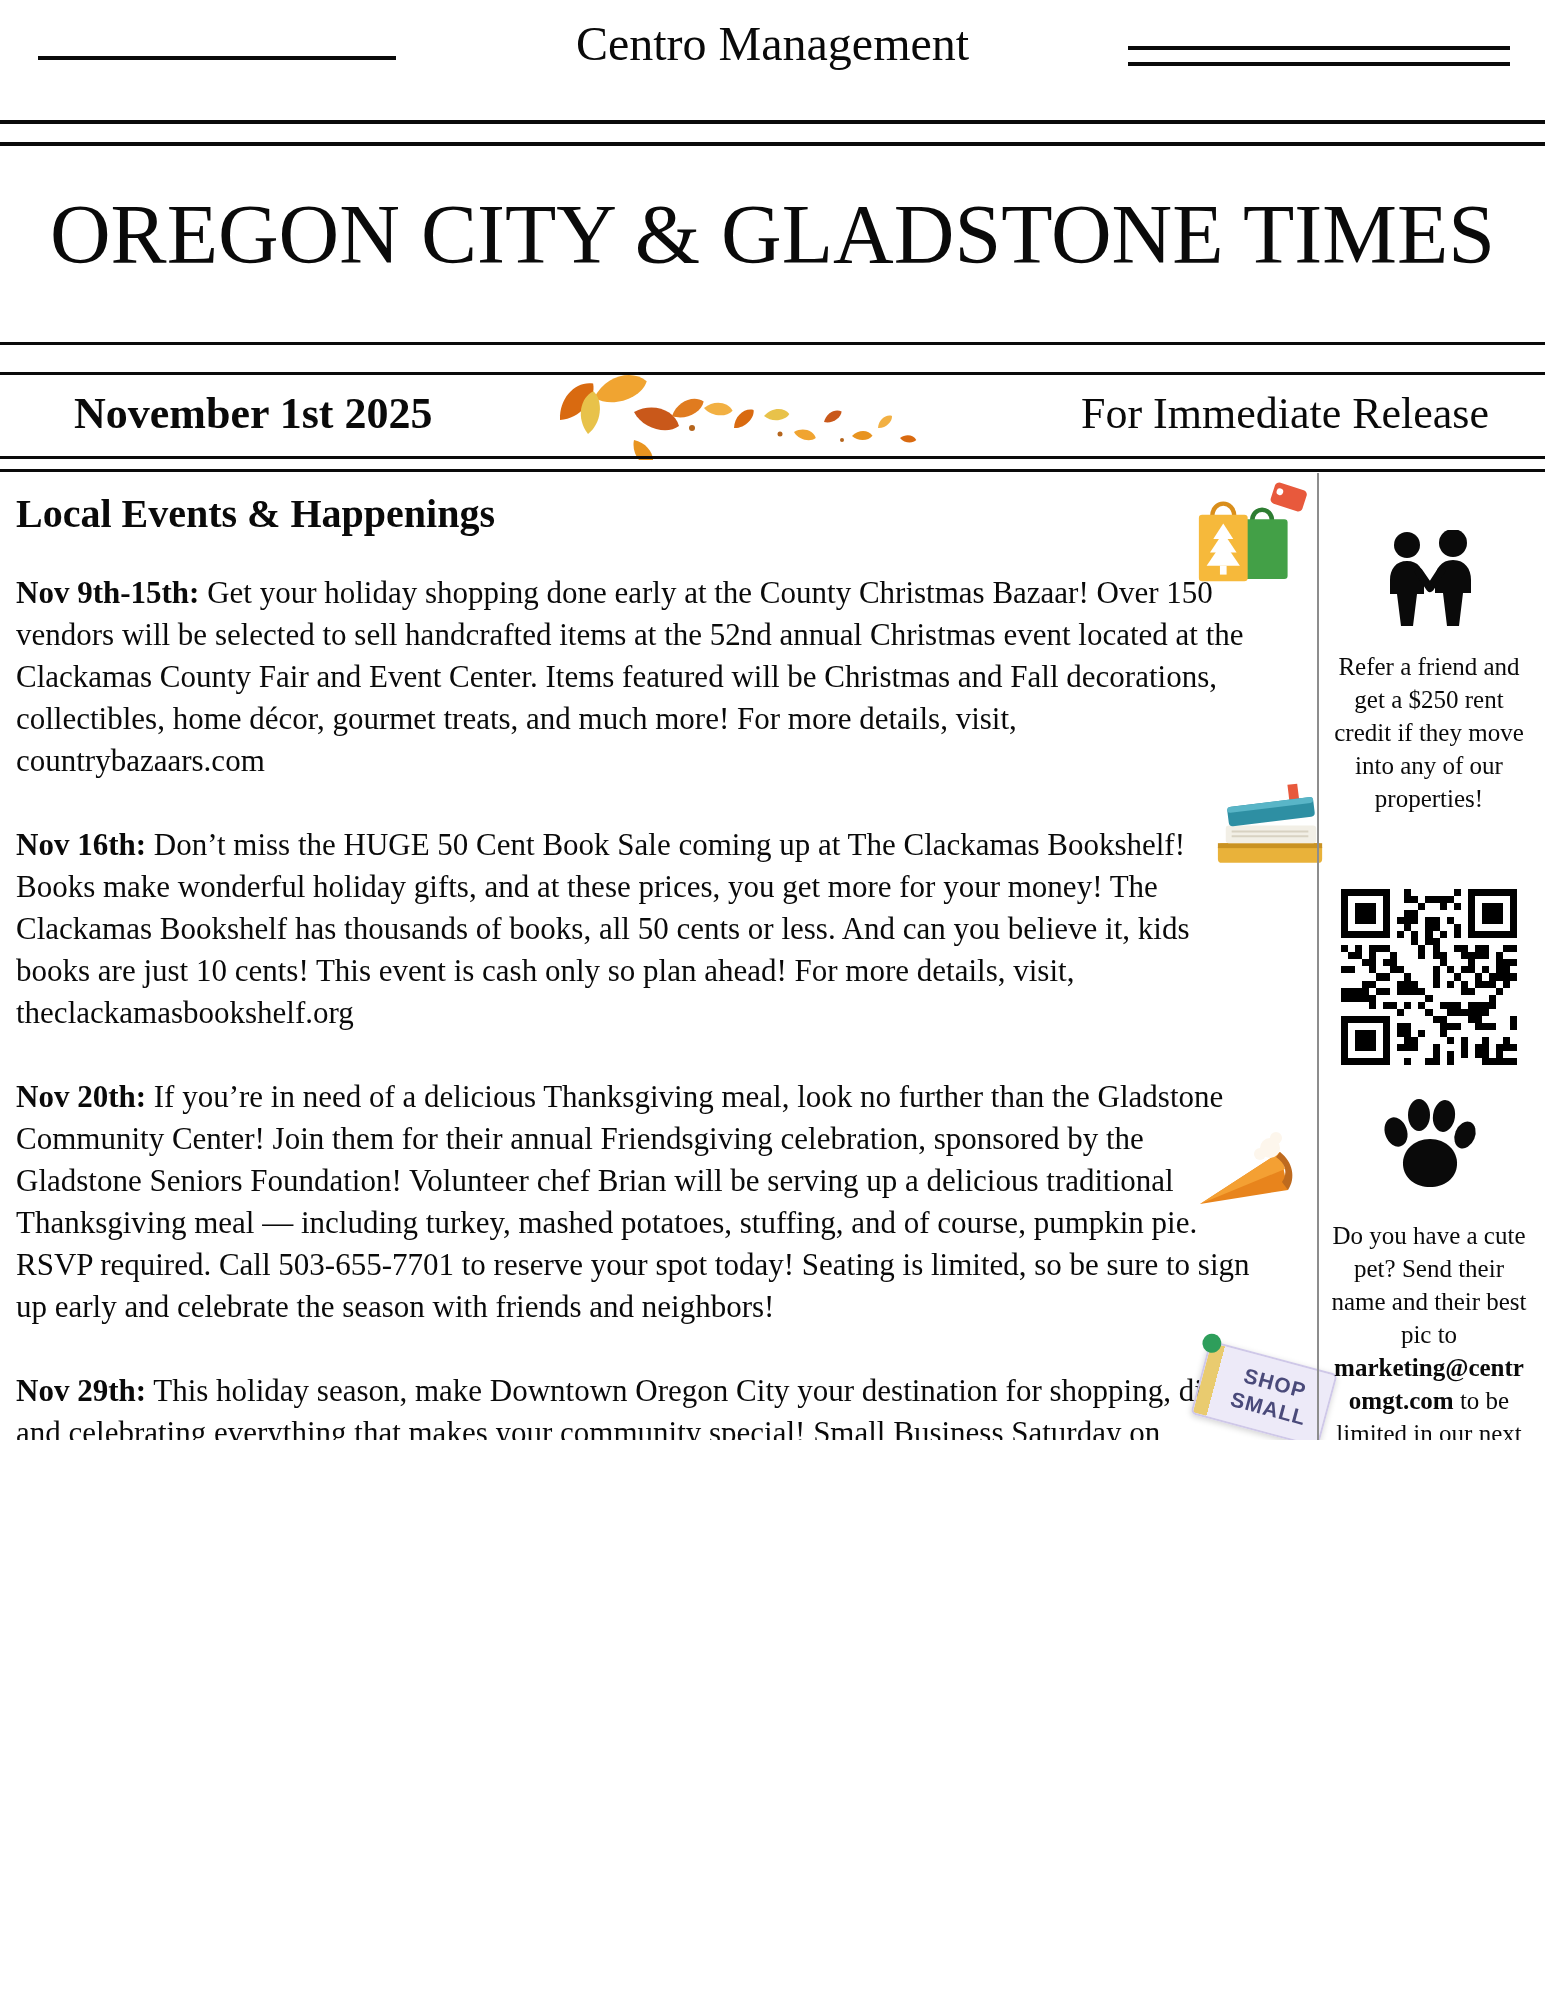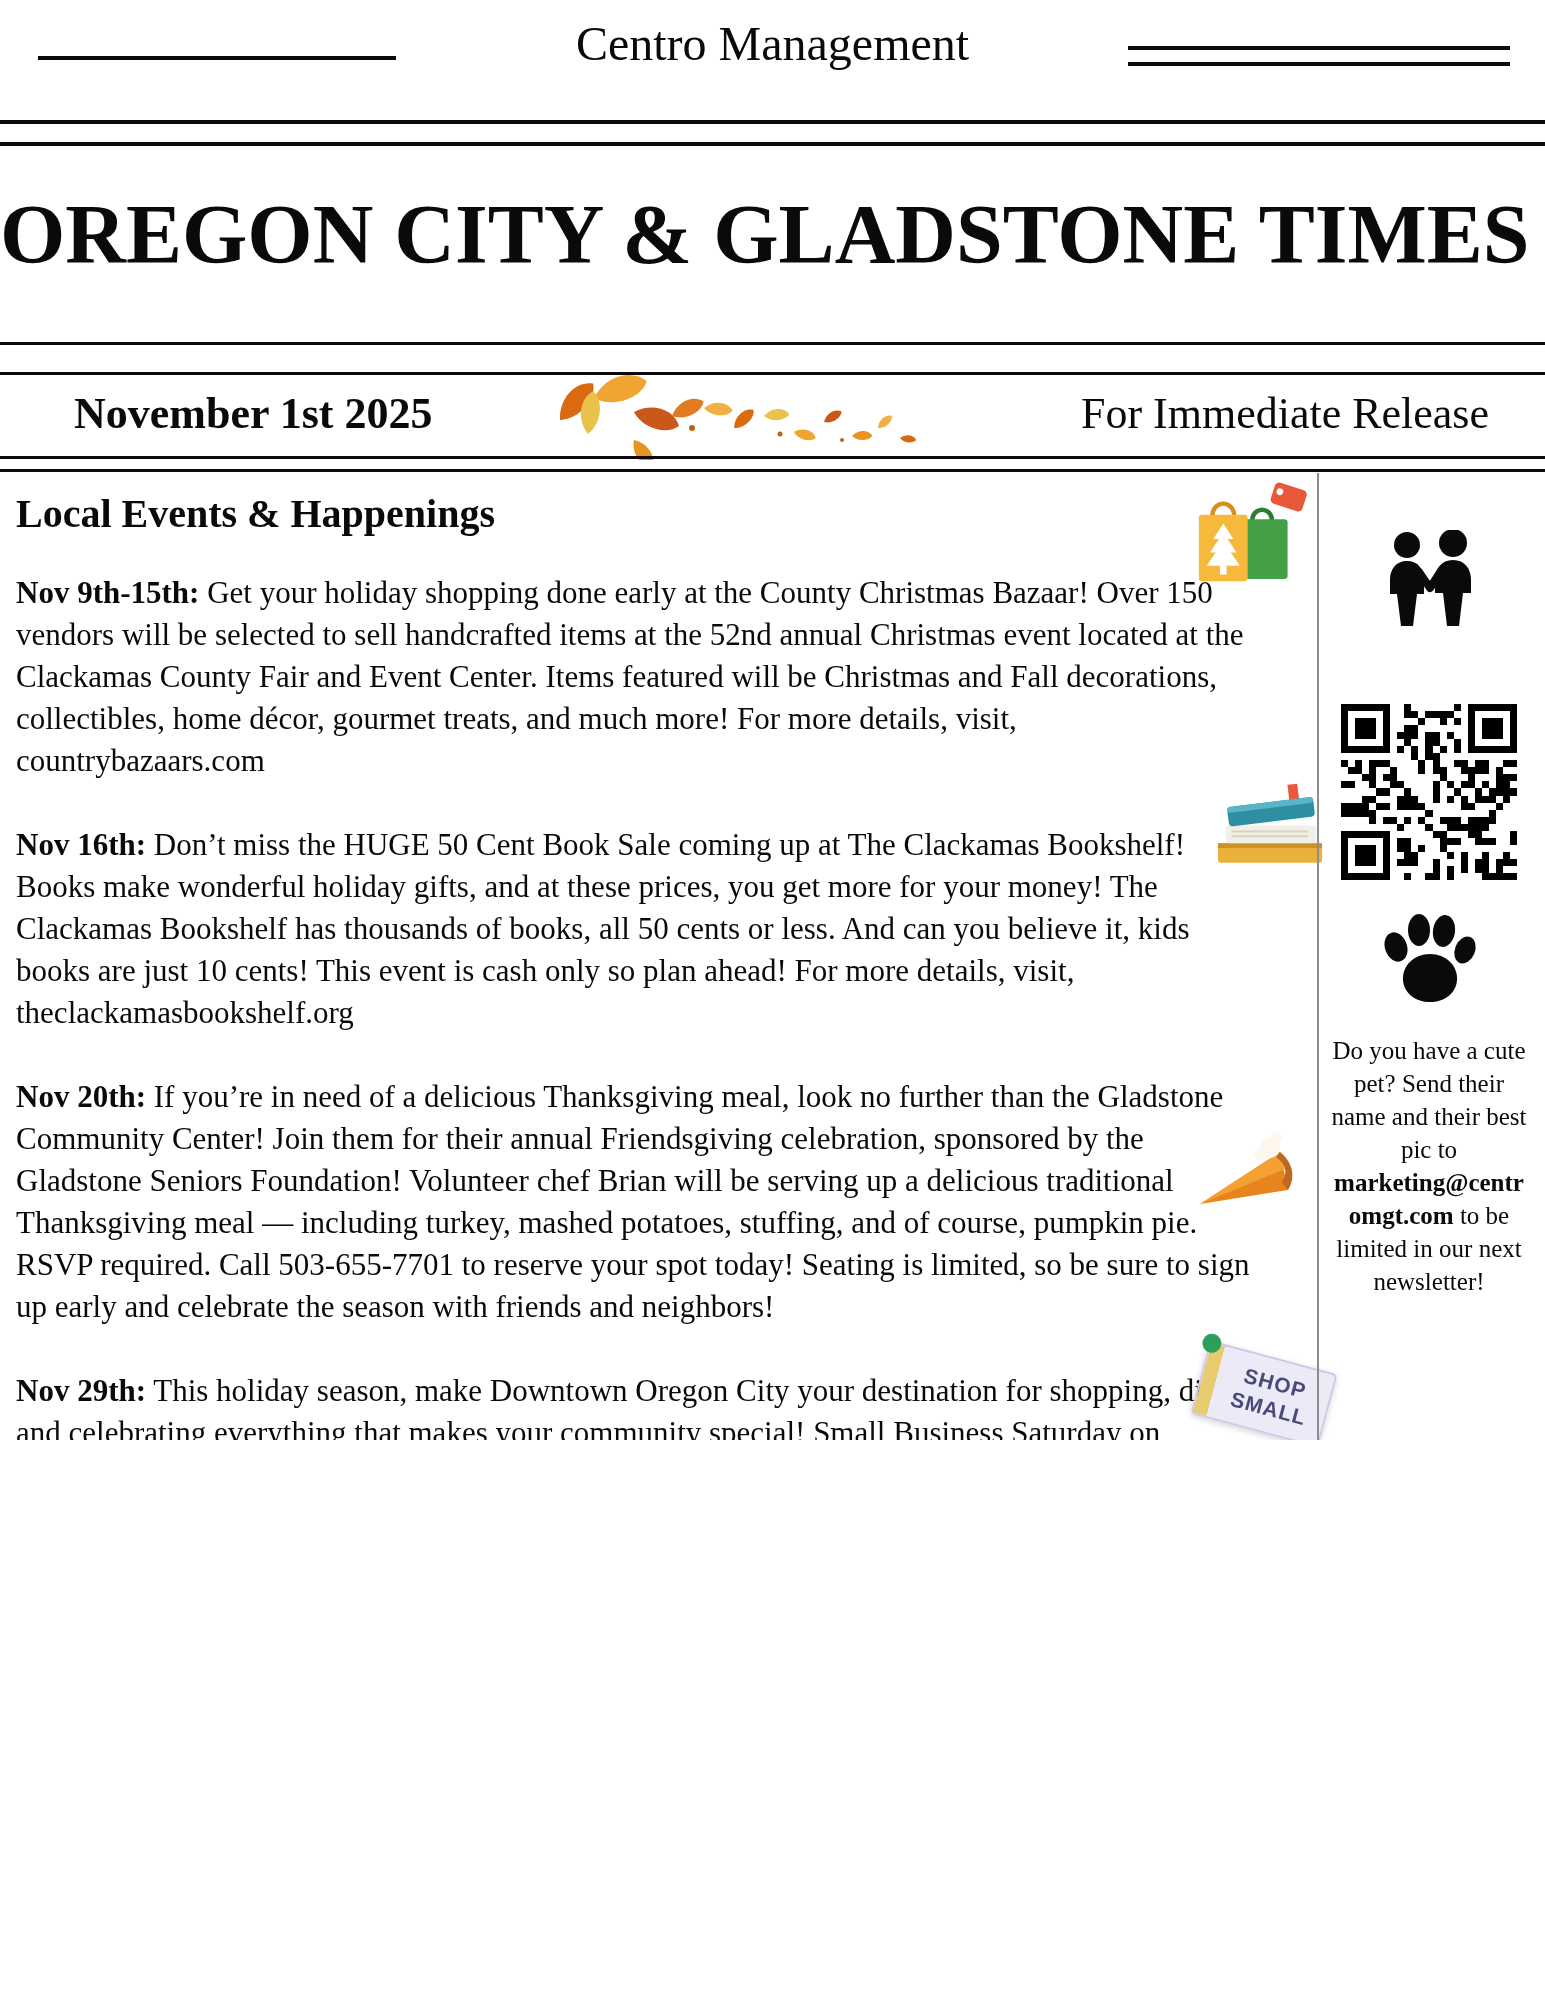--- a/index.html
+++ b/index.html
@@ -10,22 +10,22 @@
     font-family:"Liberation Serif","DejaVu Serif",serif;
   }
   .hr { position:absolute; left:0; width:100%; background:#0a0a0a; }
 
   
   .brand { position:absolute; top:16px; left:0; width:100%; text-align:center; font-size:48px; }
   .mast-rule-left  { position:absolute; top:56px; left:38px;  width:358px; height:4px; background:#0a0a0a; }
   .mast-rule-r1 { position:absolute; top:46px; left:1128px; width:382px; height:4px; background:#0a0a0a; }
   .mast-rule-r2 { position:absolute; top:62px; left:1128px; width:382px; height:4px; background:#0a0a0a; }
 
-  .title { position:absolute; top:186px; left:0; width:100%; 
-           font-size:84px; font-weight:bold; white-space:nowrap; letter-spacing:0; }
+  .title { position:absolute; top:186px; left:0; width:100%; text-align:center;
+           font-size:84px; font-weight:normal; white-space:nowrap; letter-spacing:0; }
 
   .date-label    { position:absolute; top:388px; left:74px;  font-size:44px; font-weight:bold; }
   .release-label { position:absolute; top:388px; right:56px; font-size:44px; font-weight:normal; }
   .leaves { position:absolute; top:368px; left:542px; }
 
   
   .main-col { position:absolute; top:490px; left:16px; width:1250px; }
   .main-col h2 { font-size:40px; line-height:48px; margin-bottom:34px; font-weight:bold; }
   .main-col p  { font-size:31px; line-height:42px; margin-bottom:42px; }
   .evt-label { font-weight:bold; text-decoration-thickness:2px; text-underline-offset:4px; }
@@ -175,20 +175,21 @@
   <div class="divider"></div>
 
   <aside class="aside">
     <svg class="refer-svg" width="112" height="100" viewBox="0 0 112 100" fill="#0a0a0a" aria-hidden="true">
       <circle cx="34" cy="15" r="13"></circle>
       <circle cx="80" cy="13" r="14"></circle>
       <path d="M34 31 c-11 0 -17 8 -17 19 v14 h7 l4 32 h12 l4 -32 h7 v-14 c0 -11 -6 -19 -17 -19 z"></path>
       <path d="M80 30 c-12 0 -18 9 -18 20 v13 h8 l4 33 h12 l4 -33 h8 v-13 c0 -11 -6 -20 -18 -20 z"></path>
       <path d="M46 42 L57 58 L68 41" stroke="#0a0a0a" stroke-width="8" fill="none" stroke-linecap="round" stroke-linejoin="round"></path>
     </svg>
+    <p class="side-text refer">Refer a friend and get a $250 rent credit if they move into any of our properties!</p>
 
     <div class="qr-wrap">
       <svg id="qr-svg" viewBox="0 0 25 25" shape-rendering="crispEdges" fill="#000" aria-hidden="true">
           <rect x="0" y="0" width="1" height="1"></rect>
           <rect x="1" y="0" width="1" height="1"></rect>
           <rect x="2" y="0" width="1" height="1"></rect>
           <rect x="3" y="0" width="1" height="1"></rect>
           <rect x="4" y="0" width="1" height="1"></rect>
           <rect x="5" y="0" width="1" height="1"></rect>
           <rect x="6" y="0" width="1" height="1"></rect>

